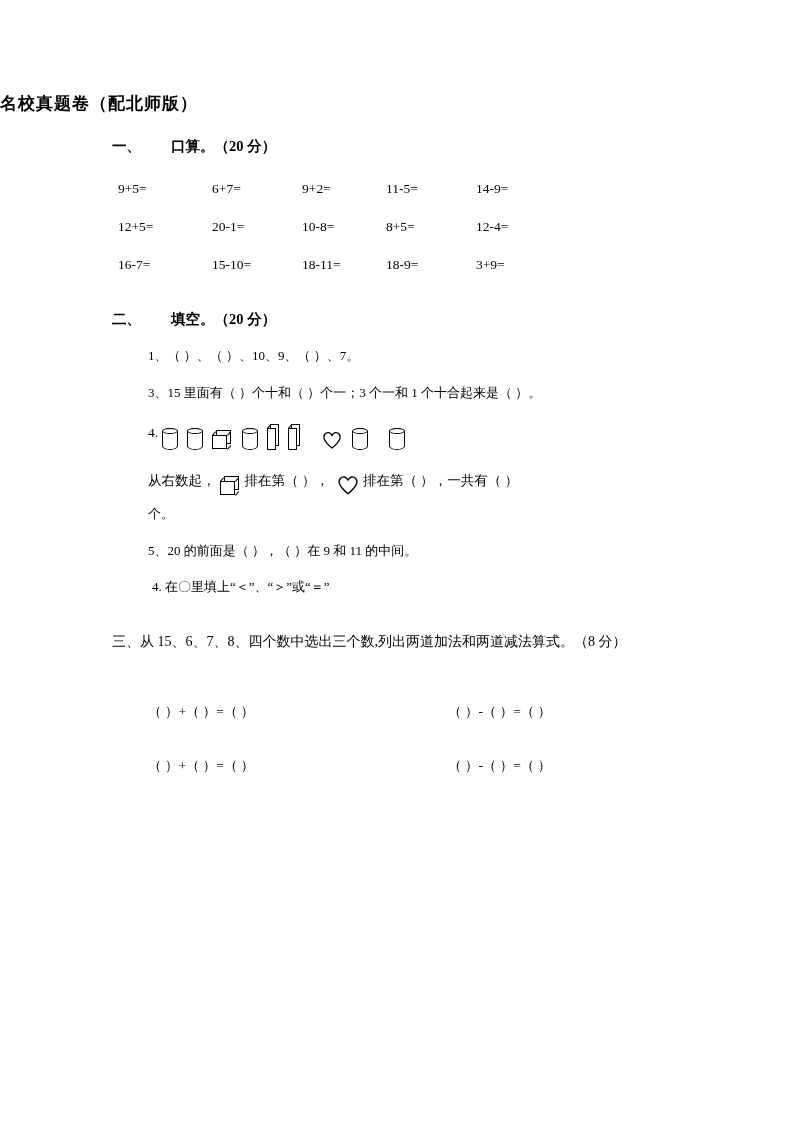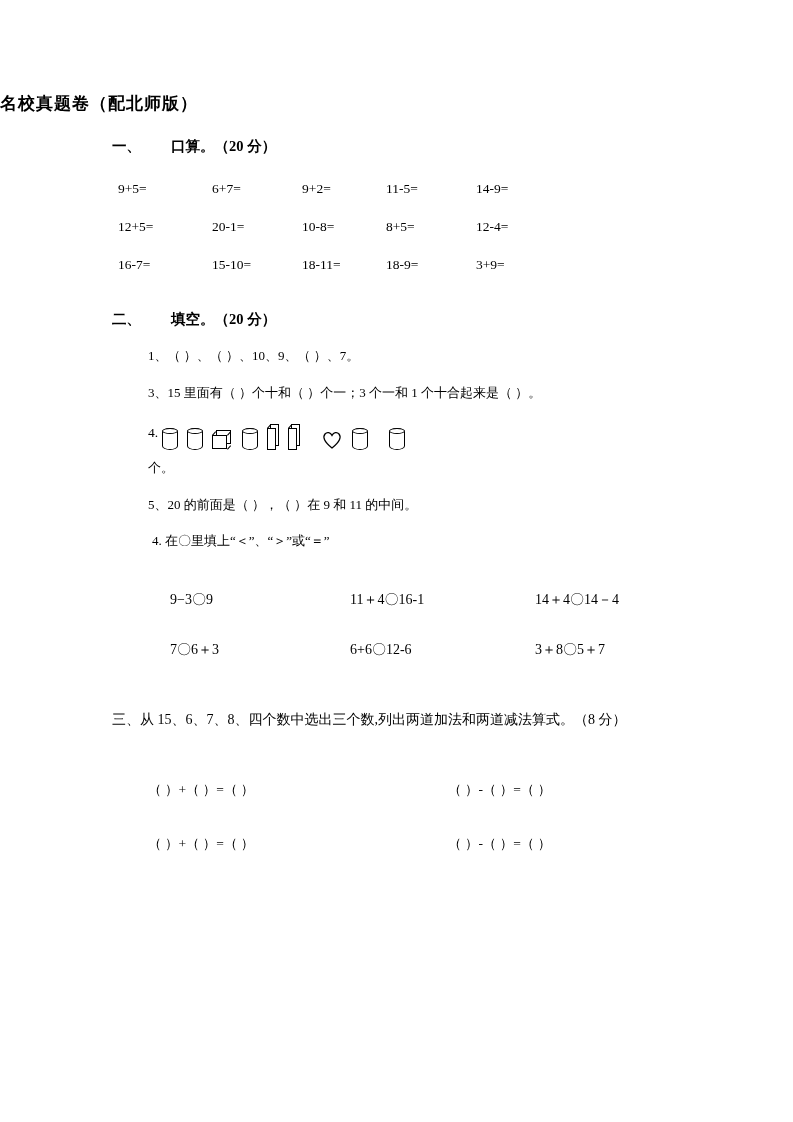--- a/index.html
+++ b/index.html
@@ -272,40 +272,39 @@
       </span>
     <span class="shape-gap"></span>
     <svg class="heart-svg" width="22" height="20" viewBox="0 0 22 20">
       <path d="M11 18 C 3 11.5, 1.5 7, 4 4 C 6.2 1.4, 9.4 2.6, 11 5.4 C 12.6 2.6, 15.8 1.4, 18 4 C 20.5 7, 19 11.5, 11 18 Z" fill="none" stroke="#000" stroke-width="1.3"></path>
     </svg>
     <span class="cyl"></span>
     <span class="shape-gap"></span>
     <span class="cyl"></span>
   </div>
 
+  <div class="shape-row" style="margin-top:16px; height:30px;">
+    <span class="lbl">从右数起，</span>
+    <span class="cube" style="margin-right:4px;">
+        <span class="front"></span>
+        <span class="diag2"></span>
+        <span class="diag3"></span>
+      </span>
+    <span class="lbl">排在第（            ），</span>
+    <svg width="24" height="22" viewBox="0 0 22 20" style="margin:0 3px;">
+      <path d="M11 18 C 3 11.5, 1.5 7, 4 4 C 6.2 1.4, 9.4 2.6, 11 5.4 C 12.6 2.6, 15.8 1.4, 18 4 C 20.5 7, 19 11.5, 11 18 Z" fill="none" stroke="#000" stroke-width="1.3"></path>
+    </svg>
+    <span class="lbl">排在第（            ），一共有（        ）</span>
+  </div>
 
   <div class="fill-item" style="margin-top:8px;">个。</div>
 
   <div class="fill-item">5、20 的前面是（      ），（      ）在 9 和 11 的中间。</div>
   <div class="fill-item" style="margin-left:152px;">4. 在〇里填上“＜”、“＞”或“＝”</div>
 
-  <table class="cmp-table">
-    <tbody>
-        <tr>
-      <td>9−3〇9</td>
-      <td>11＋4〇16-1</td>
-      <td>14＋4〇14－4</td>
-    </tr>
-    <tr>
-      <td>7〇6＋3</td>
-      <td>6+6〇12-6</td>
-      <td>3＋8〇5＋7</td>
-    </tr>
-  </tbody>
-    </table>
 
   <div class="section3">三、从 15、6、7、8、四个数中选出三个数,列出两道加法和两道减法算式。（8 分）</div>
 
   <table class="blank-table">
     <tbody>
         <tr>
       <td>（        ）+（        ）=（        ）</td>
       <td>（        ）-（        ）=（        ）</td>
     </tr>
     <tr>

